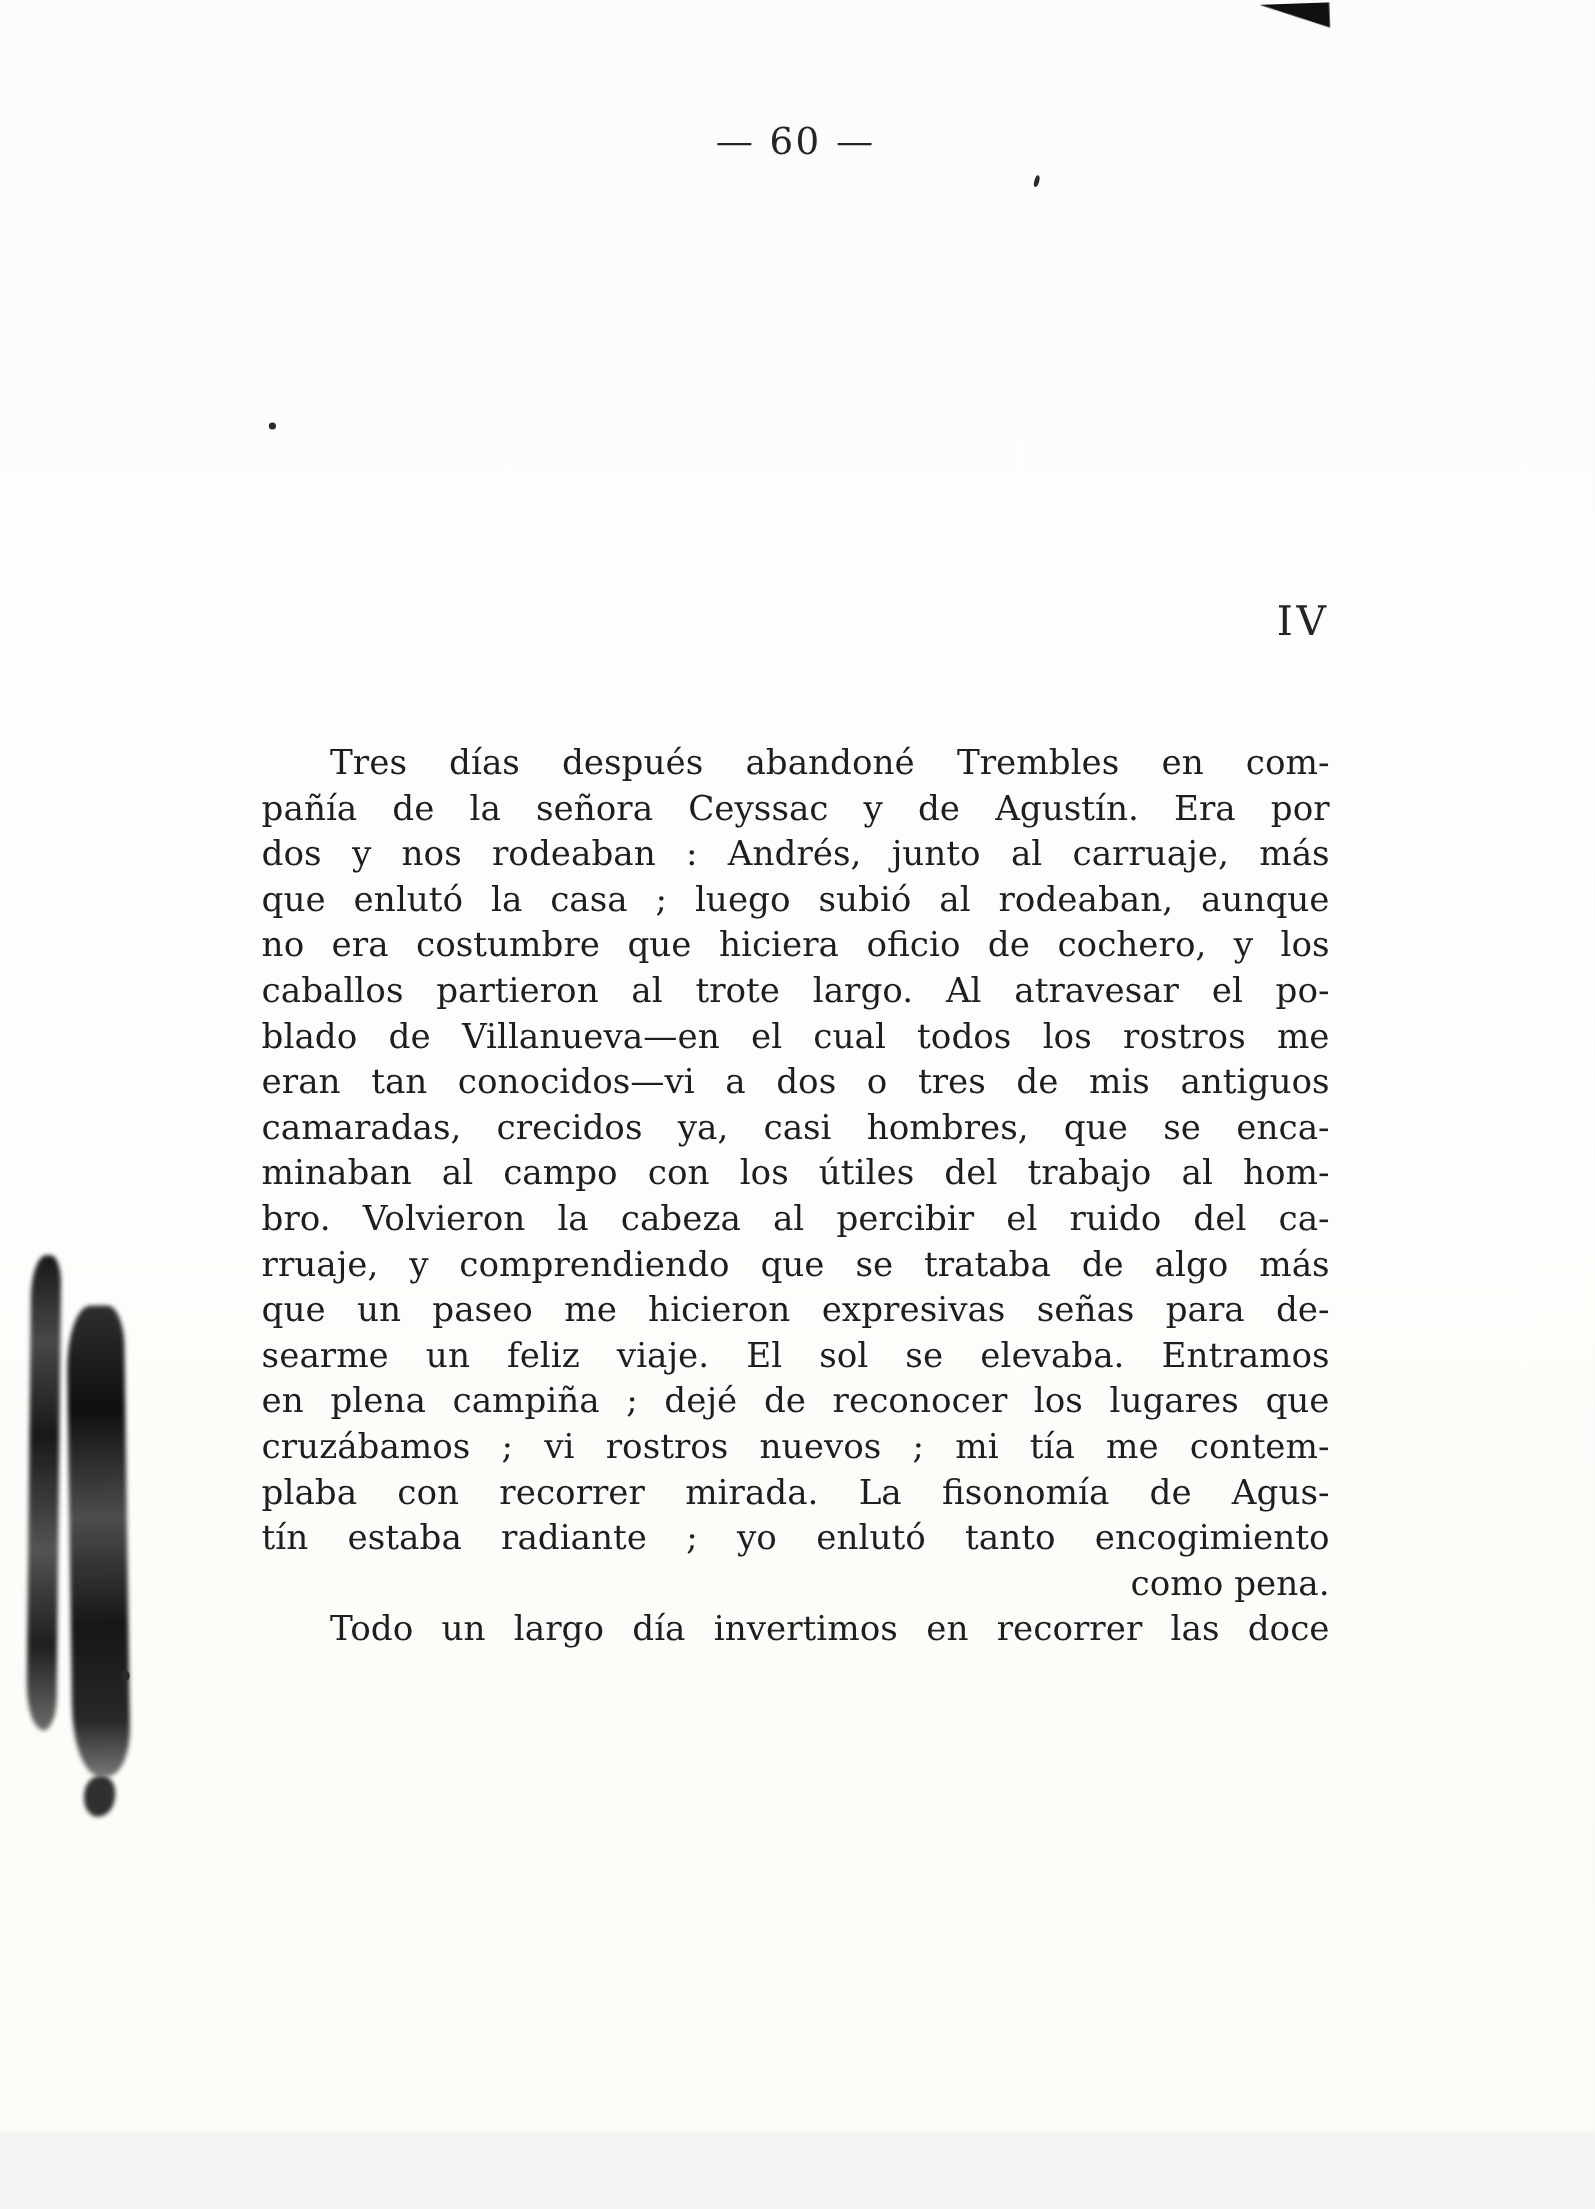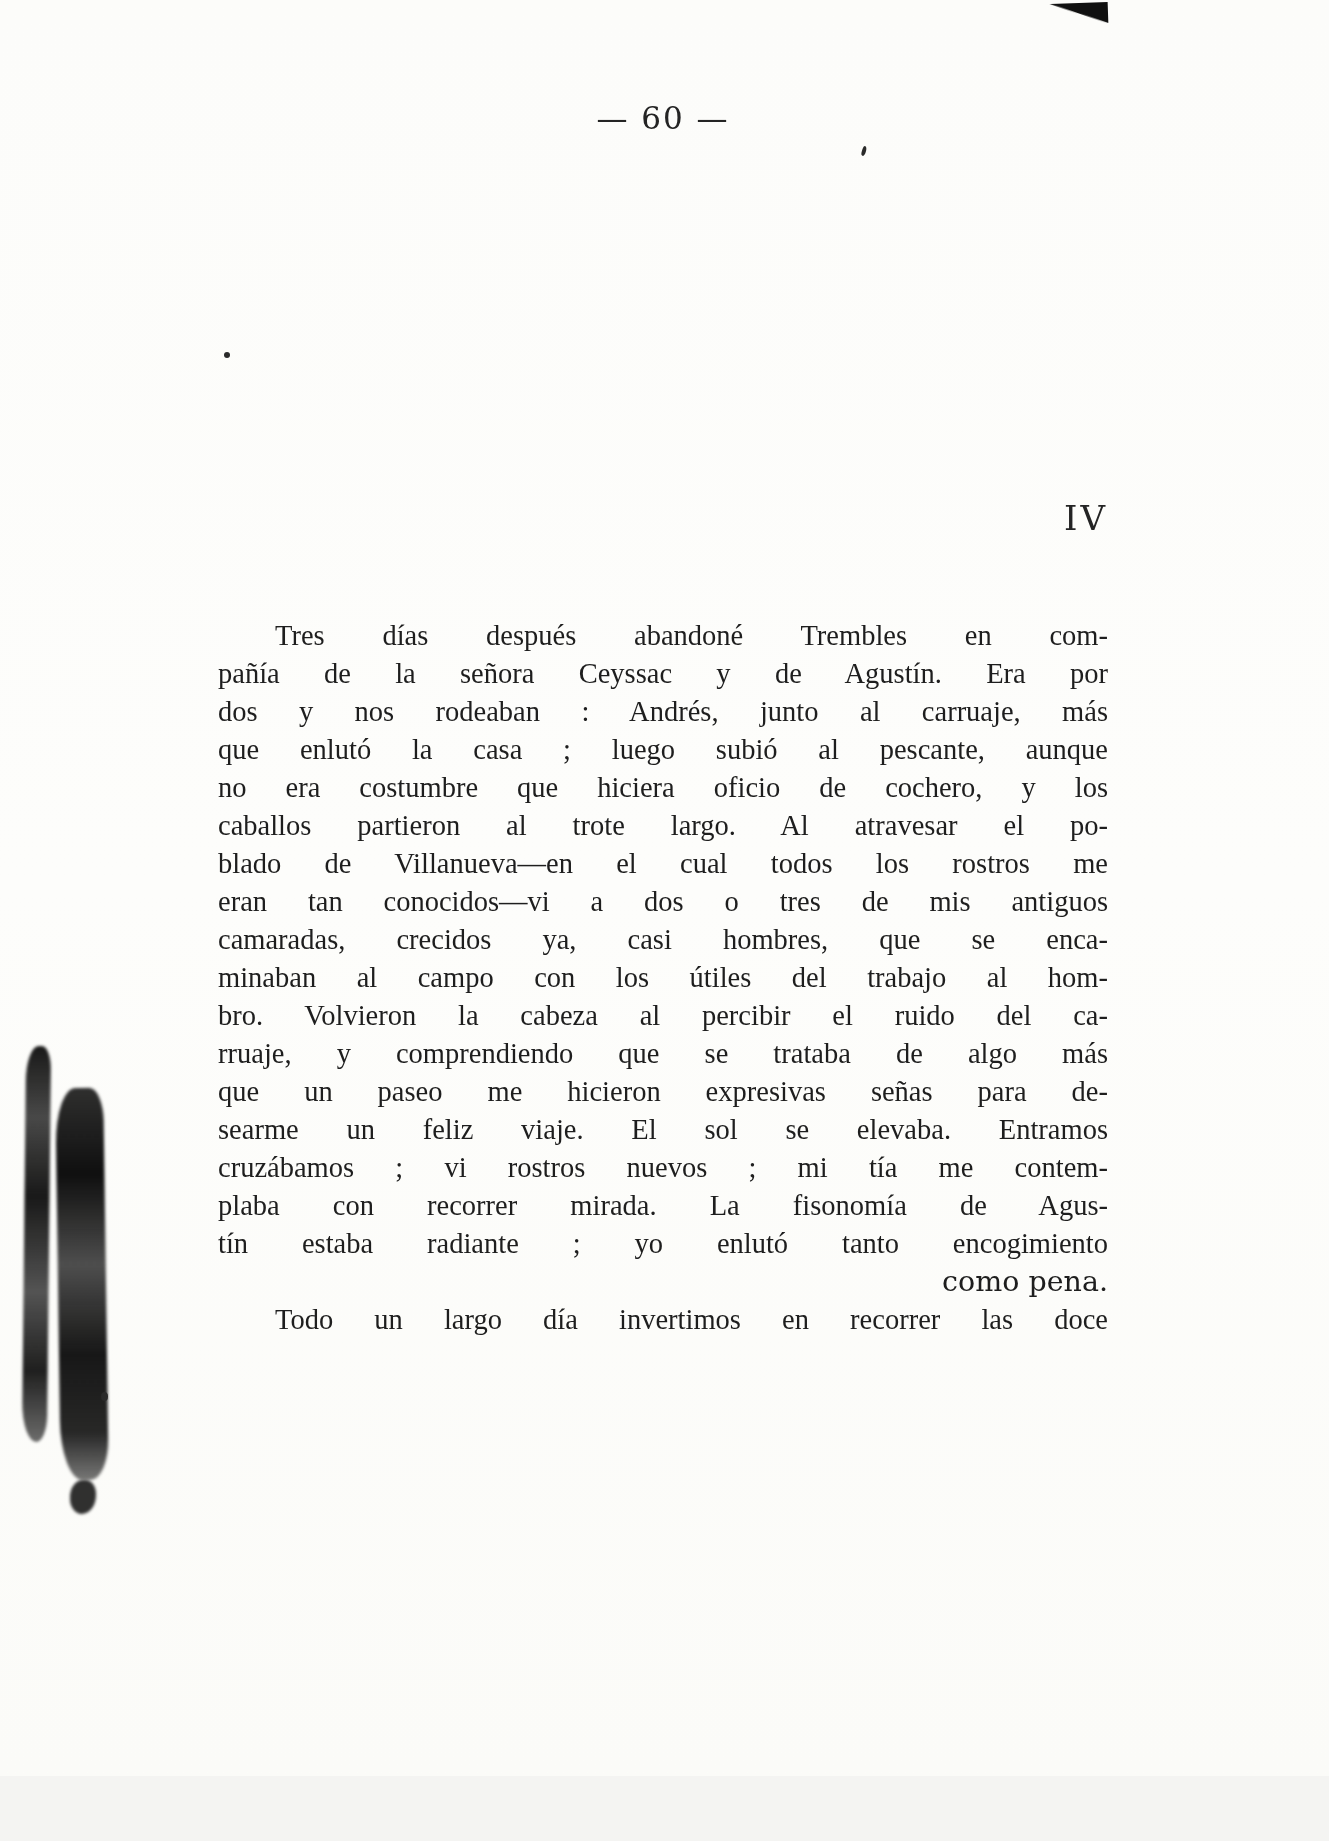--- a/index.html
+++ b/index.html
@@ -51,21 +51,20 @@
     line-height: 38px;
     color: #1e1e1e;
   }
   .line {
     width: 100%;
     text-align: right;
   }
   .line.justify {
     text-align: justify;
     text-align-last: justify;
-    font-family: Liberation Serif, serif;
   }
   .line.indent {
     padding-left: 57px;
     box-sizing: border-box;
   }
   
   .corner-mark {
     position: absolute;
     top: 3px;
     left: 1050px;
@@ -138,31 +137,32 @@
 
   <div class="speck speck-2"></div>
   <div class="speck speck-1"></div>
 
   <div class="chapter-heading">IV</div>
 
   <div class="text-block">
       <div class="line justify indent">Tres días después abandoné Trembles en com-</div>
       <div class="line justify">pañía de la señora Ceyssac y de Agustín. Era por</div>
       <div class="line justify">dos y nos rodeaban : Andrés, junto al carruaje, más</div>
-      <div class="line justify">que enlutó la casa ; luego subió al pescante, aunque</div>
+      <div class="line justify">que enlutó la casa ; luego subió al rodeaban, aunque</div>
       <div class="line justify">no era costumbre que hiciera oficio de cochero, y los</div>
       <div class="line justify">caballos partieron al trote largo. Al atravesar el po-</div>
       <div class="line justify">blado de Villanueva—en el cual todos los rostros me</div>
       <div class="line justify">eran tan conocidos—vi a dos o tres de mis antiguos</div>
       <div class="line justify">camaradas, crecidos ya, casi hombres, que se enca-</div>
       <div class="line justify">minaban al campo con los útiles del trabajo al hom-</div>
       <div class="line justify">bro. Volvieron la cabeza al percibir el ruido del ca-</div>
       <div class="line justify">rruaje, y comprendiendo que se trataba de algo más</div>
       <div class="line justify">que un paseo me hicieron expresivas señas para de-</div>
       <div class="line justify">searme un feliz viaje. El sol se elevaba. Entramos</div>
+      <div class="line justify">en plena campiña ; dejé de reconocer los lugares que</div>
       <div class="line justify">cruzábamos ; vi rostros nuevos ; mi tía me contem-</div>
       <div class="line justify">plaba con recorrer mirada. La fisonomía de Agus-</div>
       <div class="line justify">tín estaba radiante ; yo enlutó tanto encogimiento</div>
       <div class="line">como pena.</div>
       <div class="line justify indent">Todo un largo día invertimos en recorrer las doce</div>
     </div>
 
   <div class="smudge smudge-1"></div>
   <div class="smudge smudge-2"></div>
   <div class="smudge smudge-3"></div>

